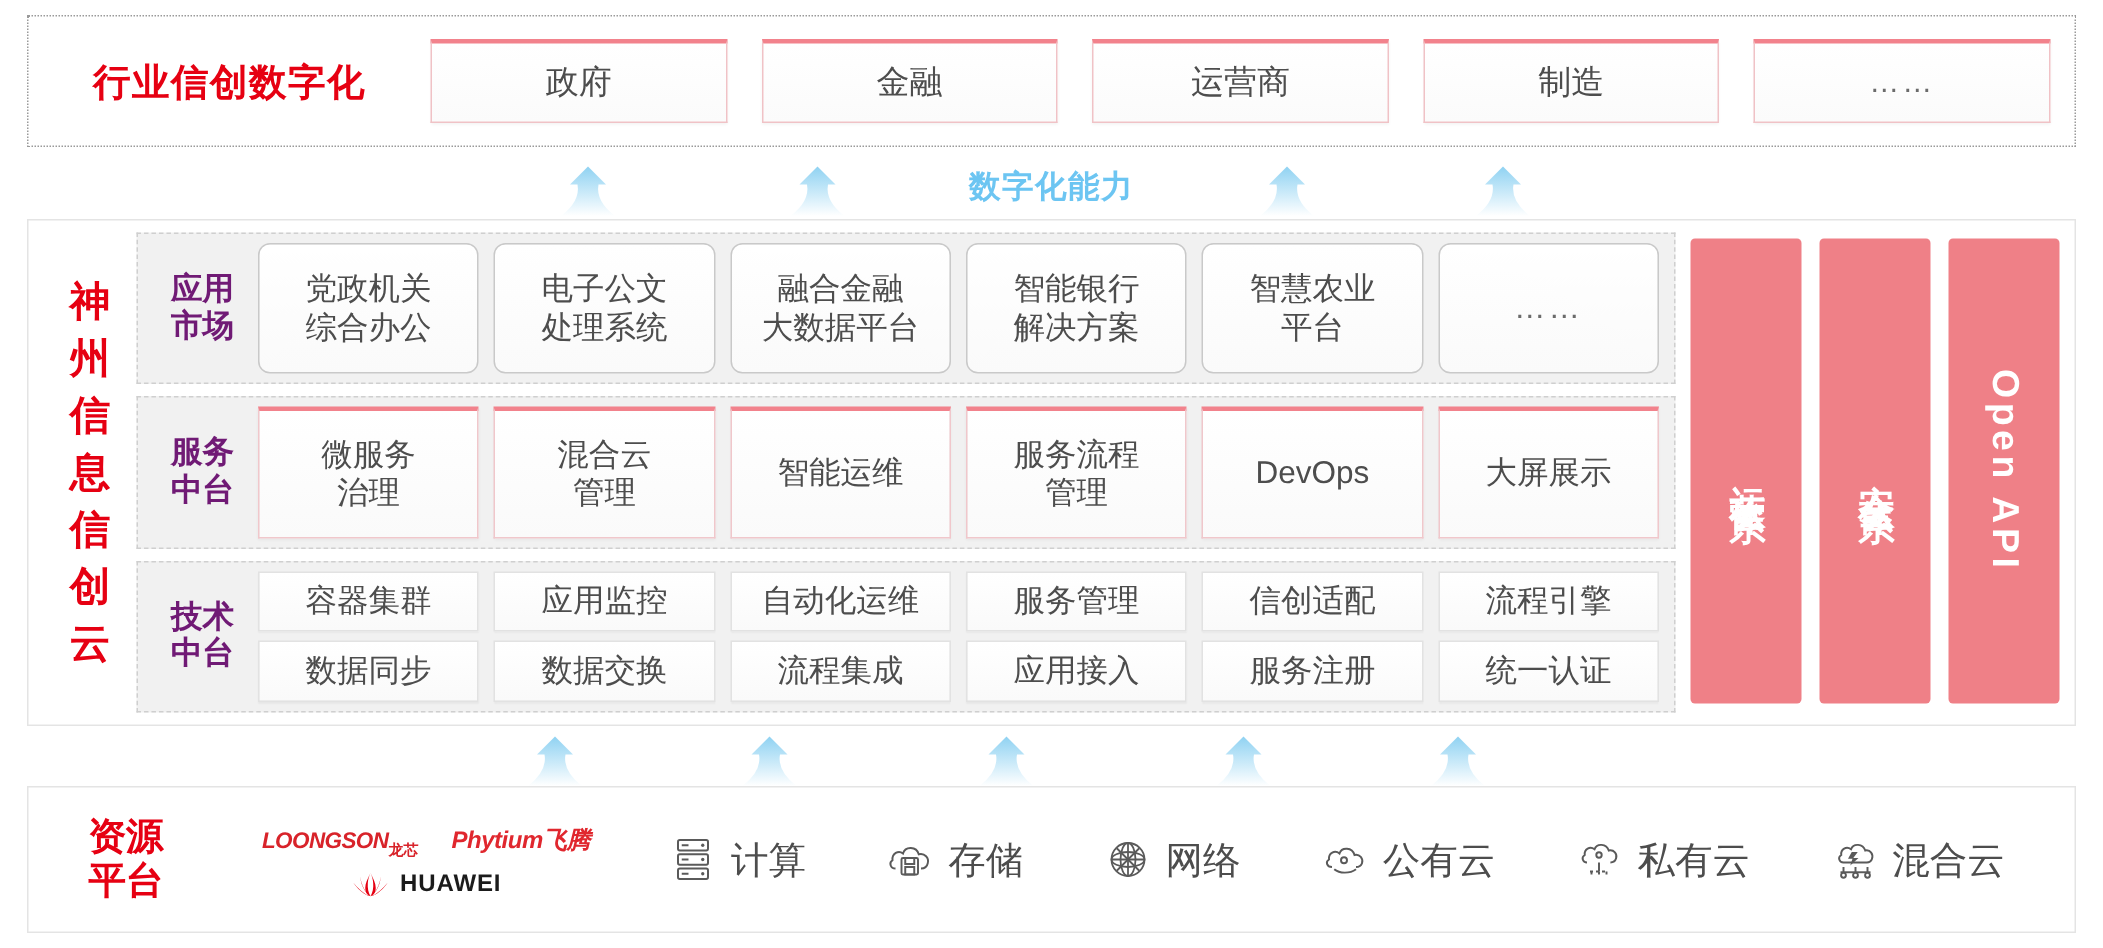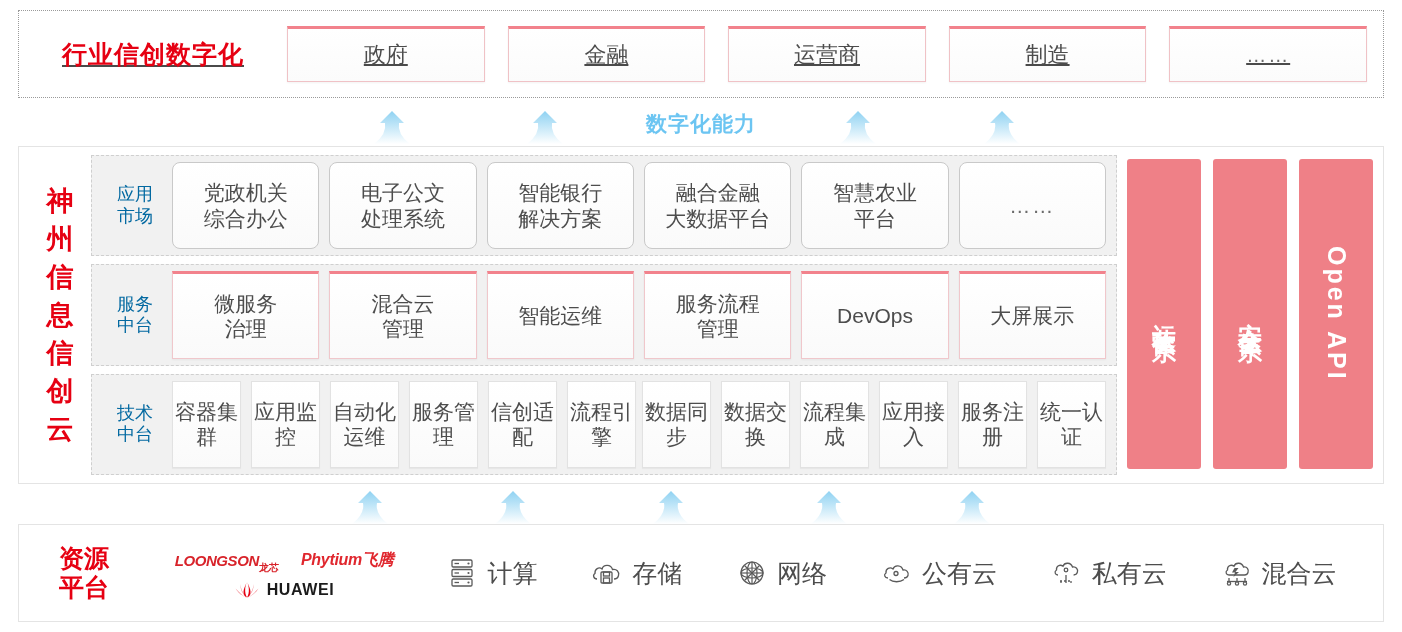--- a/index.html
+++ b/index.html
@@ -20,21 +20,20 @@
   .industry-band {
     position: absolute;
     left: 18px;
     top: 10px;
     width: 1366px;
     height: 88px;
     border: 1px dotted #9a9a9a;
     box-sizing: border-box;
     display: flex;
     align-items: center;
-    text-decoration: underline;
   }
   .industry-title {
     width: 268px;
     text-align: center;
     font-size: 25px;
     font-weight: bold;
     color: #e60012;
     letter-spacing: 1px;
     flex: none;
   }
@@ -132,34 +131,34 @@
     box-sizing: border-box;
     display: flex;
     align-items: center;
     padding: 6px 10px 6px 6px;
     min-width: 0;
   }
   .row-label {
     width: 74px;
     flex: none;
     text-align: center;
-    font-size: 18px;
-    font-weight: normal;
-    color: #0369a1;
+    font-size: 21px;
+    font-weight: bold;
+    color: #701a75;
     line-height: 1.18;
   }
   .row-cells {
     flex: 1;
     display: flex;
     gap: 10px;
     min-width: 0;
     height: 100%;
   }
   .row-cells.stacked {
-    flex-direction: row;
+    flex-direction: column;
     gap: 6px;
   }
   .cell-line { display: flex; gap: 10px; flex: 1; }
   .cell {
     flex: 1;
     background: linear-gradient(#ffffff, #fafafa);
     display: flex;
     align-items: center;
     justify-content: center;
     text-align: center;
@@ -348,28 +347,28 @@
             </div>
           </div>
           <div class="cell app">
             <div>
               <div>电子公文</div>
               <div>处理系统</div>
             </div>
           </div>
           <div class="cell app">
             <div>
+              <div>融合金融</div>
+              <div>大数据平台</div>
+            </div>
+          </div>
+          <div class="cell app">
+            <div>
               <div>智能银行</div>
               <div>解决方案</div>
-            </div>
-          </div>
-          <div class="cell app">
-            <div>
-              <div>融合金融</div>
-              <div>大数据平台</div>
             </div>
           </div>
           <div class="cell app">
             <div>
               <div>智慧农业</div>
               <div>平台</div>
             </div>
           </div>
           <div class="cell app dots">……</div>
         </div>

